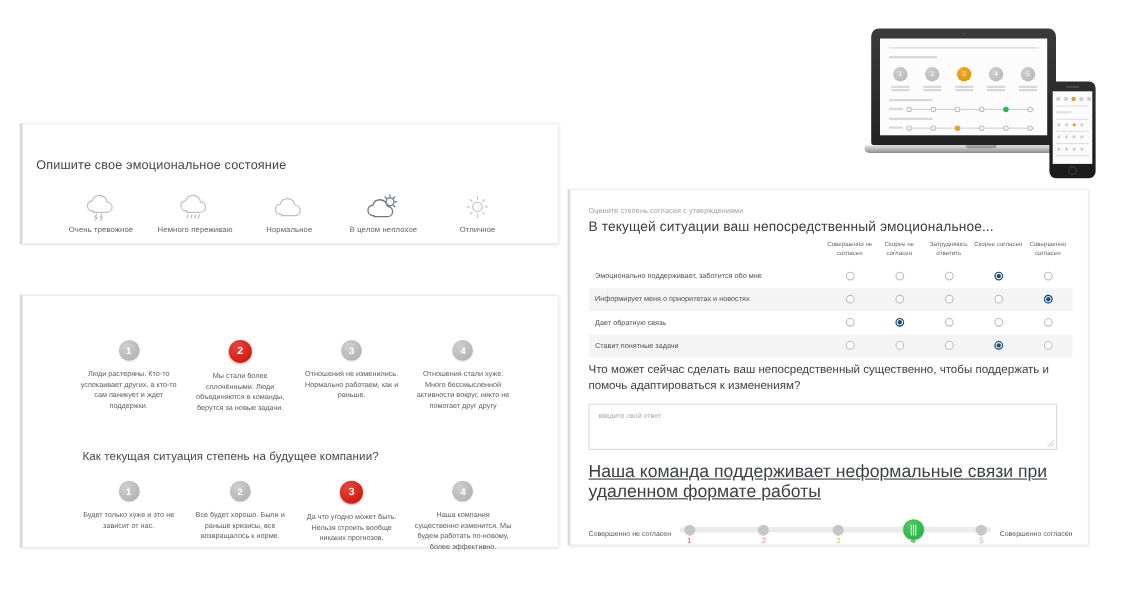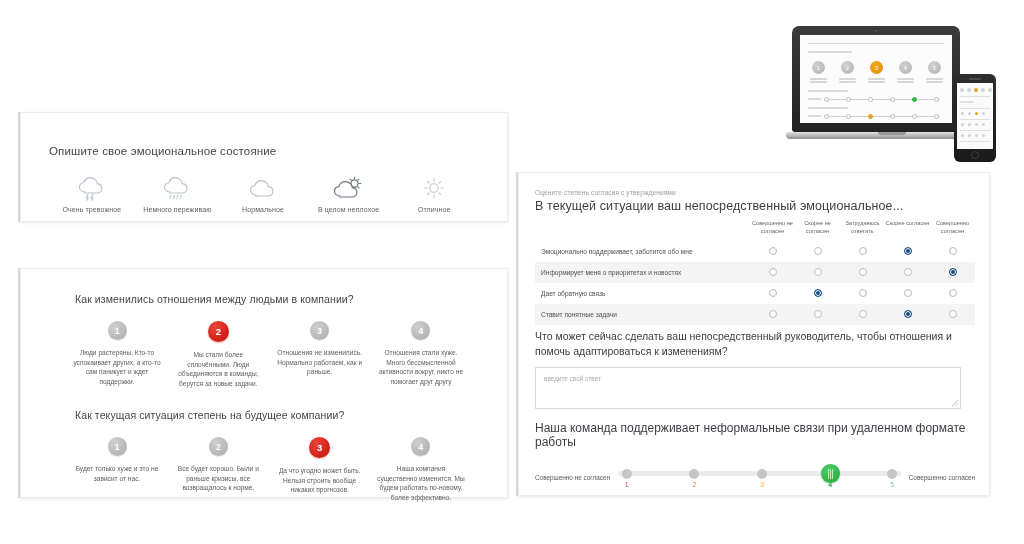--- a/index.html
+++ b/index.html
@@ -16,21 +16,21 @@
   .card{
     position:absolute;
     background:#ffffff;
     border:1px solid #ececec;
     box-shadow: -2px 0 0 0 #d8d8d8, 0 1px 3px rgba(0,0,0,.10);
   }
 
   
   #card-emotional{ left:20px; top:112px; width:486px; height:108px; }
   .emo-title{
-    position:absolute;left:28px;top:32px;
+    position:absolute;left:12px;top:32px;
     font-size:11.5px;color:#43464b;letter-spacing:.15px;
   }
   .emo-row{
     position:absolute;left:28px;top:58px;width:428px;
     display:flex;justify-content:space-between;
   }
   .emo-item{width:86px;text-align:center;}
   .emo-ico{height:30px;display:flex;align-items:flex-end;justify-content:center;}
   .emo-ico svg{display:block;}
   .emo-label{
@@ -120,21 +120,21 @@
   }
   .resize-grip{
     position:absolute;right:2px;bottom:2px;width:6px;height:6px;
     background:
       linear-gradient(135deg,transparent 45%,#c3c6ca 45%,#c3c6ca 56%,transparent 56%),
       linear-gradient(135deg,transparent 70%,#c3c6ca 70%,#c3c6ca 81%,transparent 81%);
   }
 
   
   .slider-q{position:absolute;left:16px;top:248px;width:440px;}
-  .slider-q-title{font-size:12px;color:#3b3e43;}
+  .slider-q-title{font-size:16px;color:#3b3e43;text-decoration:underline;}
   .slider-wrap{
     margin-top:16px;display:flex;align-items:center;
   }
   .sl-end{font-size:6.4px;color:#55585d;white-space:nowrap;}
   .sl-track-area{position:relative;flex:1;margin:0 8px;height:24px;}
   .sl-track{
     position:absolute;left:0;right:0;top:6px;height:5px;border-radius:3px;
     background:#ebebeb;
   }
   .sl-dot{
@@ -278,21 +278,20 @@
       </div>
       <div class="emo-label">Отличное</div>
     </div>
 
   </div>
 </div>
 
 <div class="card" id="card-questions">
 
   <div class="q-block" id="q-block-1">
-    <div class="q-title">Как изменились отношения между людьми в компании?</div>
     <div class="opt-row">
       <div class="opt">
         <div class="circle">1</div>
         <div class="opt-text">Люди растеряны. Кто-то успокаивает других, а кто-то сам паникует и ждет поддержки.</div>
       </div>
       <div class="opt">
         <div class="circle sel">2</div>
         <div class="opt-text">Мы стали более сплочёнными. Люди объединяются в команды, берутся за новые задачи.</div>
       </div>
       <div class="opt">
@@ -416,21 +415,21 @@
       <div class="mx-cell">
           <span class="radio on"></span>
         </div>
       <div class="mx-cell">
           <span class="radio"></span>
         </div>
     </div>
   </div>
 
   <div class="open-q">
-    <div class="open-q-title">Что может сейчас сделать ваш непосредственный руководитель, чтобы отношения и помочь адаптироваться к изменениям?</div>
+    <div class="open-q-title">Что может сейчас сделать ваш непосредственный существенно, чтобы поддержать и помочь адаптироваться к изменениям?</div>
     <div class="answer-box">
       <div class="answer-ph">введите свой ответ</div>
       <div class="resize-grip"></div>
     </div>
   </div>
 
   <div class="slider-q">
     <div class="slider-q-title">Наша команда поддерживает неформальные связи при удаленном формате работы</div>
     <div class="slider-wrap">
       <div class="sl-end">Совершенно не согласен</div>

